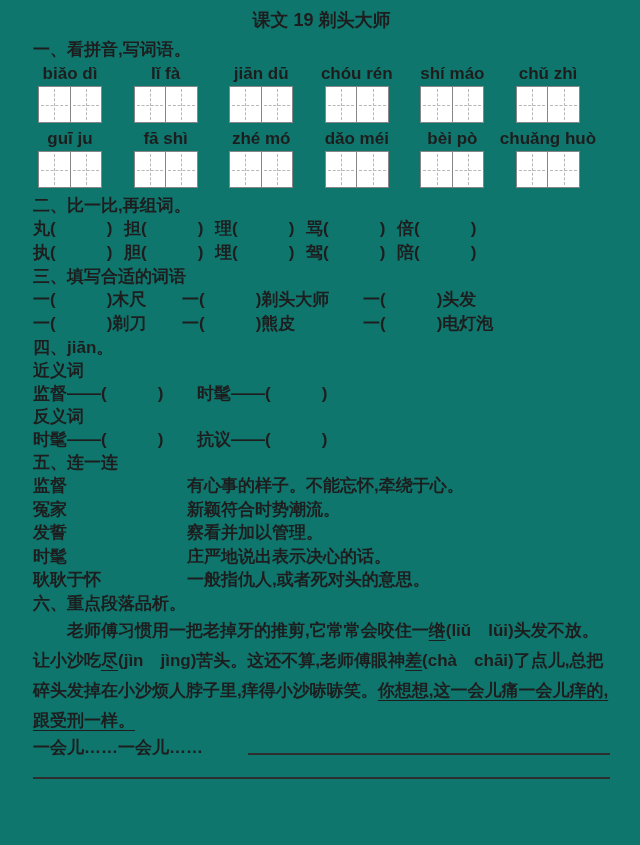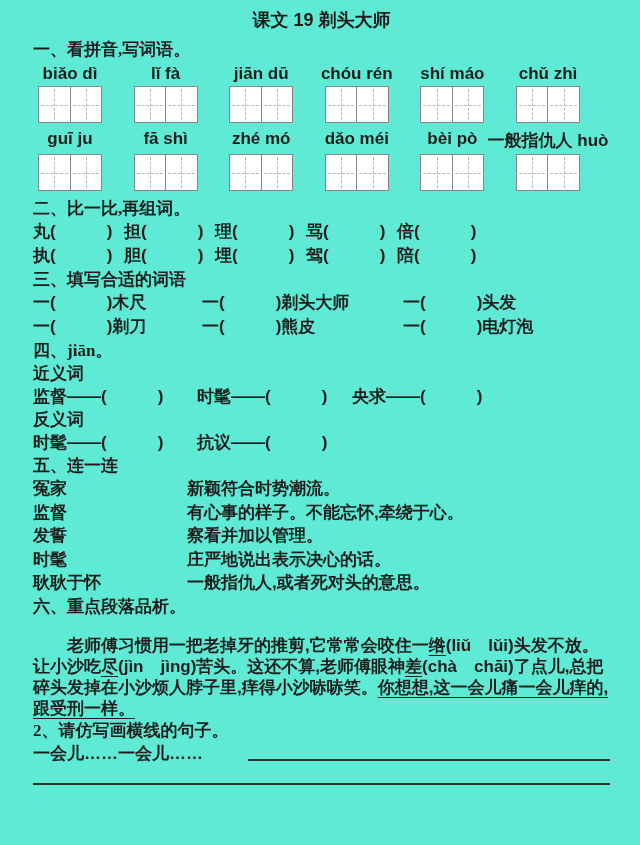--- a/index.html
+++ b/index.html
@@ -1,43 +1,43 @@
 <!DOCTYPE html>
 <html><head>
 <meta charset="utf-8">
 <style>
   * { margin:0; padding:0; box-sizing:border-box; }
   html,body { background:#ffffff; }
   .page {
     width:640px; height:845px;
-    background:#5eead4;
+    background:#0f766e;
     padding:8px 30px 0 33px;
     font-family:"Liberation Sans","DejaVu Sans",sans-serif;
     font-size:17px; font-weight:600; color:#1d1d1d;
     overflow:hidden;
   }
   .title { text-align:center; font-size:18px; font-weight:700; line-height:24px; margin-bottom:6px; }
-  .line { line-height:23px; white-space:nowrap;font-family:Liberation Serif, serif; }
+  .line { line-height:23px; white-space:nowrap; }
   
   .pin-row { display:flex; justify-content:space-between; width:542px; margin:3px 0 2px 5px; }
   .pin { width:64px; display:flex; justify-content:center; white-space:nowrap; font-weight:700; font-size:17px; }
   .box-row { display:flex; justify-content:space-between; width:542px; margin:1px 0 6px 5px; }
   .tzg { width:64px; height:37px; border:1.5px solid #868686; display:flex; background:#fff; }
   .cell { flex:1; position:relative; }
   .cell + .cell { border-left:1.5px solid #868686; }
   .cell::before { content:""; position:absolute; left:2px; right:2px; top:50%; border-top:1px dashed #b8b8b8; }
   .cell::after  { content:""; position:absolute; top:2px; bottom:2px; left:50%; border-left:1px dashed #b8b8b8; }
   
   .s2-row { display:flex; line-height:24px; }
   .s2-row span { width:91px; white-space:nowrap; }
-  .s3-row { display:grid; grid-template-columns:149px 181px 1fr; line-height:24px; white-space:nowrap;gap:20px; }
+  .s3-row { display:grid; grid-template-columns:149px 181px 1fr; line-height:24px; white-space:nowrap; }
   .s4-row { display:grid; grid-template-columns:164px 155px 1fr; line-height:23px; white-space:nowrap; }
   .s5-row { display:grid; grid-template-columns:154px 1fr; line-height:23.5px; white-space:nowrap; }
   
-  .para { line-height:21px; text-indent:2em; margin-top:17px; white-space:normal; font-size:17px; }
+  .para { line-height:30px; text-indent:2em; margin-top:1px; white-space:normal; font-size:17px; }
   .para .u { text-decoration:underline; text-underline-offset:4px; }
   .q2row { display:flex; align-items:center; line-height:23px; }
   .fill-line { flex:1; margin-left:45px; border-bottom:2px solid #2e2e2e; height:15px; }
   .bottom-line { border-top:2px solid #2e2e2e; margin-top:18px; }
 </style>
 </head>
 <body>
 
 <div class="page">
 
@@ -77,21 +77,21 @@
         <div class="cell"></div>
         <div class="cell"></div>
       </div>
   </div>
   <div class="pin-row">
     <span class="pin">guī ju</span>
     <span class="pin">fā shì</span>
     <span class="pin">zhé mó</span>
     <span class="pin">dǎo méi</span>
     <span class="pin">bèi pò</span>
-    <span class="pin">一般指仇人 huò</span>
+    <span class="pin">chuǎng huò</span>
   </div>
   <div class="box-row">
     <div class="tzg">
         <div class="cell"></div>
         <div class="cell"></div>
       </div>
     <div class="tzg">
         <div class="cell"></div>
         <div class="cell"></div>
       </div>
@@ -139,52 +139,50 @@
     <span>一(　　　)剃刀</span>
     <span>一(　　　)熊皮</span>
     <span>一(　　　)电灯泡</span>
   </div>
 
   <div class="line">四、jiān。</div>
   <div class="line">近义词</div>
   <div class="s4-row">
     <span>监督——(　　　)</span>
     <span>时髦——(　　　)</span>
-    <span>央求——(　　　)</span>
   </div>
   <div class="line">反义词</div>
   <div class="s4-row">
     <span>时髦——(　　　)</span>
     <span>抗议——(　　　)</span>
   </div>
 
   <div class="line">五、连一连</div>
   <div class="s5-row">
+    <span>监督</span>
+    <span>有心事的样子。不能忘怀,牵绕于心。</span>
+  </div>
+  <div class="s5-row">
     <span>冤家</span>
     <span>新颖符合时势潮流。</span>
-  </div>
-  <div class="s5-row">
-    <span>监督</span>
-    <span>有心事的样子。不能忘怀,牵绕于心。</span>
   </div>
   <div class="s5-row">
     <span>发誓</span>
     <span>察看并加以管理。</span>
   </div>
   <div class="s5-row">
     <span>时髦</span>
     <span>庄严地说出表示决心的话。</span>
   </div>
   <div class="s5-row">
     <span>耿耿于怀</span>
     <span>一般指仇人,或者死对头的意思。</span>
   </div>
 
   <div class="line">六、重点段落品析。</div>
   <div class="para"><span>老师傅习惯用一把老掉牙的推剪,它常常会咬住一</span><span class="u">绺</span><span>(liǔ　lǔi)头发不放。让小沙吃</span><span class="u">尽</span><span>(jìn　jìng)苦头。这还不算,老师傅眼神</span><span class="u">差</span><span>(chà　chāi)了点儿,总把碎头发掉在小沙烦人脖子里,痒得小沙哧哧笑。</span><span class="u">你想想,这一会儿痛一会儿痒的,跟受刑一样。</span></div>
-  <div class="line">2、请仿写画横线的句子。</div>
   <div class="q2row">
     <span>一会儿……一会儿……</span>
     <div class="fill-line"></div>
   </div>
   <div class="bottom-line"></div>
 
 </div>
 
 </body></html>

